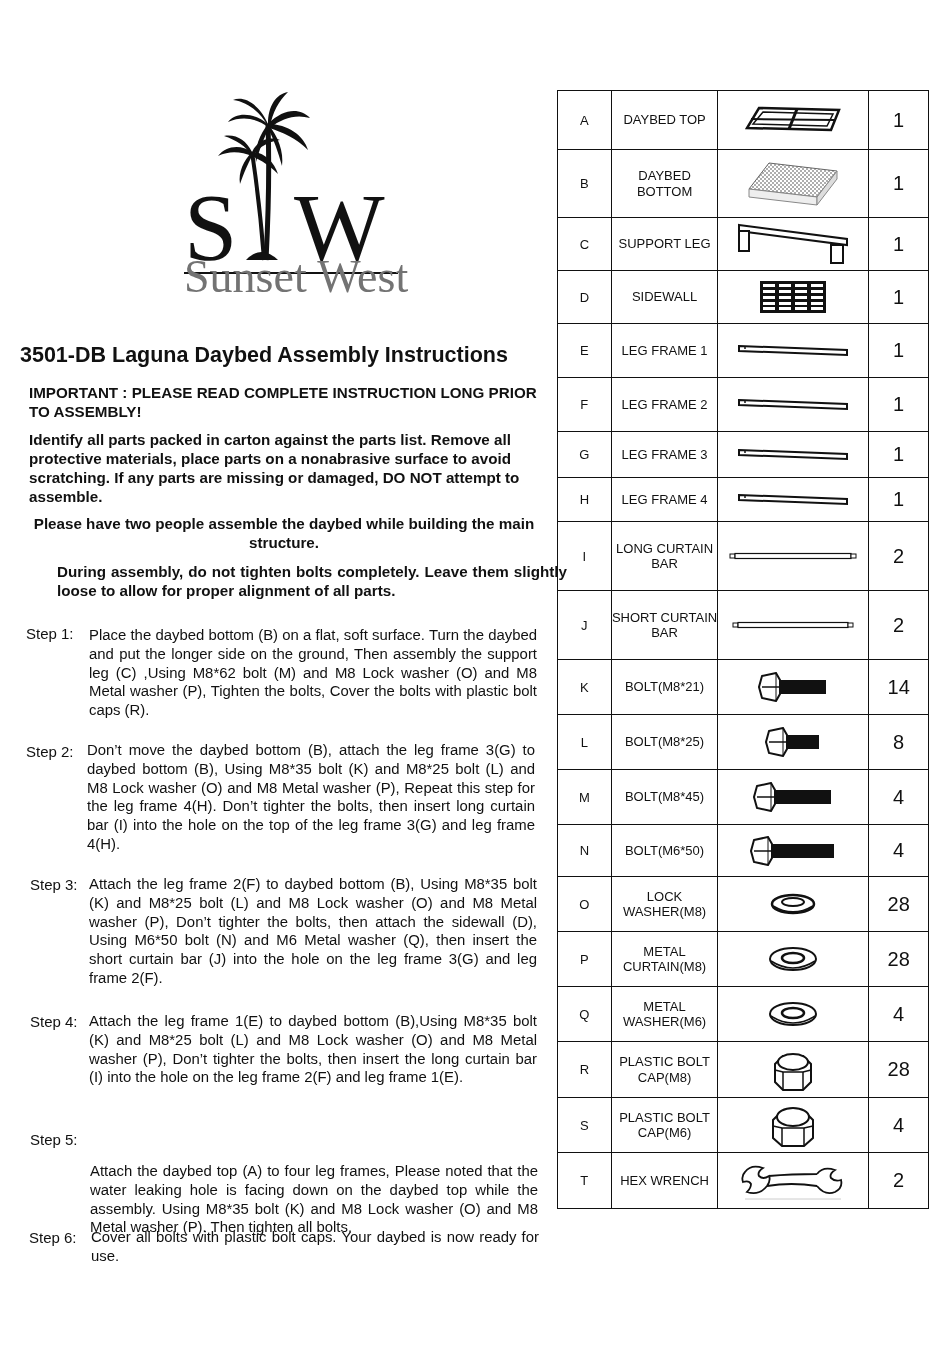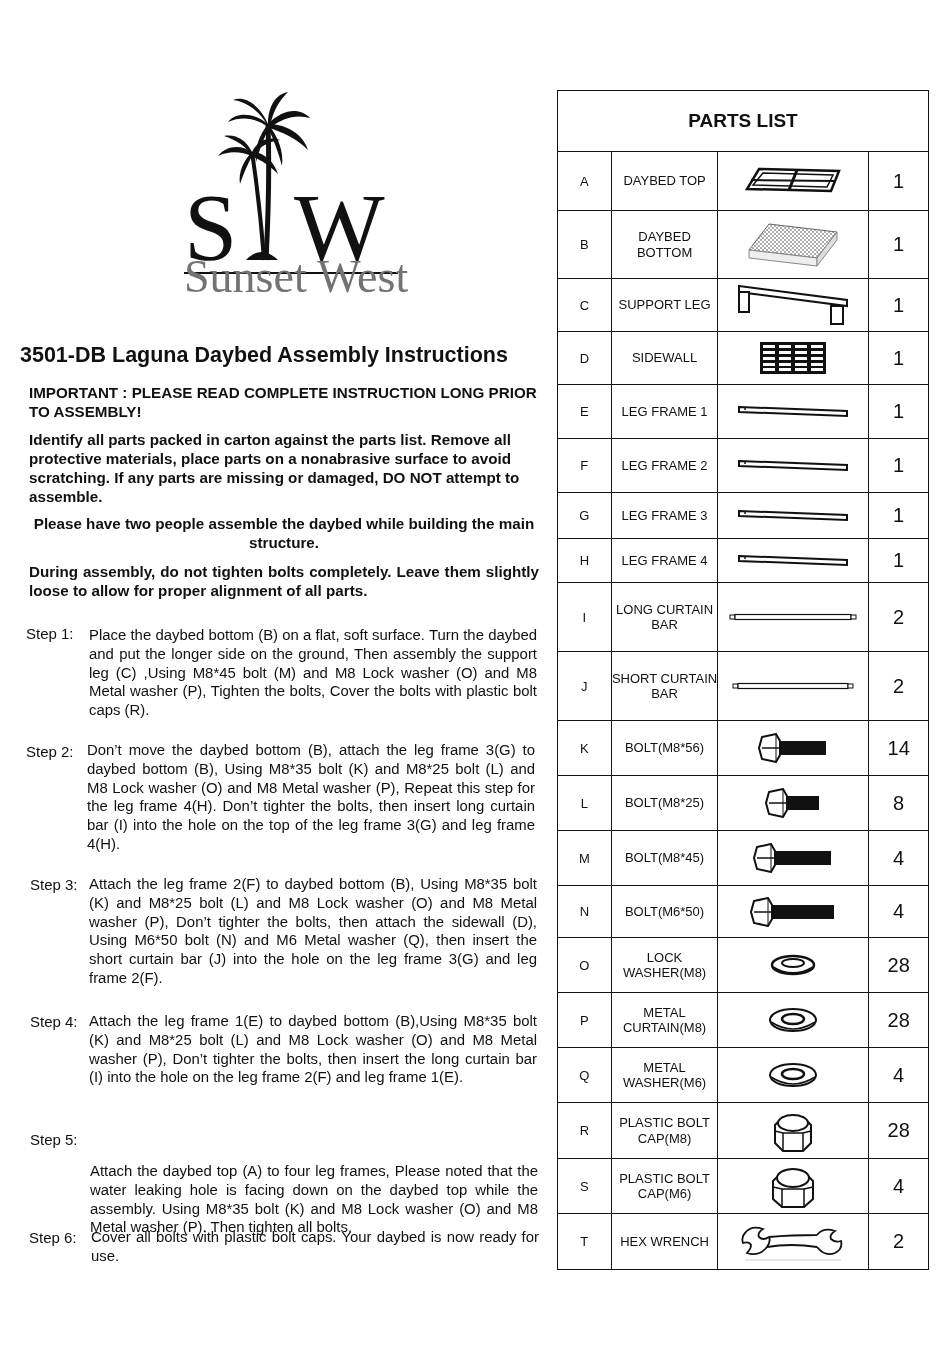--- a/index.html
+++ b/index.html
@@ -2,21 +2,21 @@
 <html><head>
 <meta charset="utf-8">
 <style>
   html,body{margin:0;padding:0;background:#fff;}
   body{width:950px;height:1361px;position:relative;overflow:hidden;font-family:"Liberation Sans",sans-serif;color:#111;}
   .logo{position:absolute;left:118px;top:72px;width:318px;height:262px;}
   .logo .brand{position:absolute;left:66px;top:178px;font-family:"Liberation Serif",serif;font-size:46px;color:#737373;letter-spacing:0px;}
   .logo svg{position:absolute;left:0;top:0;}
   .title{position:absolute;left:20px;top:343px;font-weight:bold;font-size:21.5px;white-space:nowrap;}
   .para{position:absolute;left:29px;width:510px;font-weight:bold;font-size:15.2px;line-height:19px;}
-  .para.just{text-align:justify;text-align-last:left;}
+  .para.just{text-align:justify;text-align-last:left;margin-left:28px;}
   .step{position:absolute;left:0;width:540px;}
   .step .lbl{position:absolute;font-size:15px;}
   .step .txt{position:absolute;left:88px;width:448px;font-size:14.9px;line-height:18.8px;text-align:justify;text-align-last:left;}
   table.parts{position:absolute;left:557px;top:90px;border-collapse:collapse;width:372px;}
   table.parts td{border:1.5px solid #111;padding:0;text-align:center;vertical-align:middle;}
   .hdr{height:60px;font-weight:bold;font-size:19px;}
   td.code{width:53px;font-size:13px;}
   td.name{width:106px;font-size:13px;line-height:15.5px;}
   td.pic{width:150px;}
   td.qty{width:59px;font-size:20px;}
@@ -62,21 +62,21 @@
 
 <div class="title">3501-DB Laguna Daybed Assembly Instructions</div>
 
 <div class="para" style="top:383px;">IMPORTANT : PLEASE READ COMPLETE INSTRUCTION LONG PRIOR TO ASSEMBLY!</div>
 <div class="para" style="top:430px;">Identify all parts packed in carton against the parts list. Remove all protective materials, place parts on a nonabrasive surface to avoid scratching. If any parts are missing or damaged, DO NOT attempt to assemble.</div>
 <div class="para" style="top:514px;text-align:center;">Please have two people assemble the daybed while building the main structure.</div>
 <div class="para just" style="top:562px;">During assembly, do not tighten bolts completely. Leave them slightly loose to allow for proper alignment of all parts.</div>
 
 <div class="step" style="top:625px;">
   <span class="lbl" style="left:26px;top:0;">Step 1:</span>
-  <div class="txt" style="left:89px;top:1px;">Place the daybed bottom (B) on a flat, soft surface. Turn the daybed and put the longer side on the ground, Then assembly the support leg (C) ,Using M8*45 bolt (M) and M8 Lock washer (O) and M8 Metal washer (P), Tighten the bolts, Cover the bolts with plastic bolt caps (R).</div>
+  <div class="txt" style="left:89px;top:1px;">Place the daybed bottom (B) on a flat, soft surface. Turn the daybed and put the longer side on the ground, Then assembly the support leg (C) ,Using M8*62 bolt (M) and M8 Lock washer (O) and M8 Metal washer (P), Tighten the bolts, Cover the bolts with plastic bolt caps (R).</div>
 </div>
 <div class="step" style="top:741px;">
   <span class="lbl" style="left:26px;top:2px;">Step 2:</span>
   <div class="txt" style="left:87px;top:0;">Don’t move the daybed bottom (B), attach the leg frame 3(G) to daybed bottom (B), Using M8*35 bolt (K) and M8*25 bolt (L) and M8 Lock washer (O) and M8 Metal washer (P), Repeat this step for the leg frame 4(H). Don’t tighter the bolts, then insert long curtain bar (I) into the hole on the top of the leg frame 3(G) and leg frame 4(H).</div>
 </div>
 <div class="step" style="top:875px;">
   <span class="lbl" style="left:30px;top:1px;">Step 3:</span>
   <div class="txt" style="left:89px;top:0;">Attach the leg frame 2(F) to daybed bottom (B), Using M8*35 bolt (K) and M8*25 bolt (L) and M8 Lock washer (O) and M8 Metal washer (P), Don’t tighter the bolts, then attach the sidewall (D), Using M6*50 bolt (N) and M6 Metal washer (Q), then insert the short curtain bar (J) into the hole on the leg frame 3(G) and leg frame 2(F).</div>
 </div>
 <div class="step" style="top:1012px;">
@@ -87,23 +87,20 @@
   <span class="lbl" style="left:30px;top:1px;">Step 5:</span>
   <div class="txt" style="left:90px;top:0;margin-top:32px;">Attach the daybed top (A) to four leg frames, Please noted that the water leaking hole is facing down on the daybed top while the assembly. Using M8*35 bolt (K) and M8 Lock washer (O) and M8 Metal washer (P). Then tighten all bolts.</div>
 </div>
 <div class="step" style="top:1228px;">
   <span class="lbl" style="left:29px;top:1px;">Step 6:</span>
   <div class="txt" style="left:91px;top:0;">Cover all bolts with plastic bolt caps. Your daybed is now ready for use.</div>
 </div>
 
 <table class="parts">
   <tbody>
-      <tr>
-    <td colspan="4" class="hdr">PARTS LIST</td>
-  </tr>
 
   <tr style="height:59px;">
     <td class="code">A</td>
     <td class="name">DAYBED TOP</td>
     <td class="pic">
       <svg width="96" height="28" viewBox="0 0 96 28">
         <polygon points="14,2 94,4 86,24 2,22" fill="none" stroke="#111" stroke-width="2.5"></polygon>
         <polygon points="18,6 88,8 82,20 8,18" fill="none" stroke="#111" stroke-width="1.5"></polygon>
         <line x1="52" y1="3" x2="44" y2="23" stroke="#111" stroke-width="3"></line>
         <line x1="6" y1="13" x2="90" y2="14" stroke="#111" stroke-width="2"></line>
@@ -246,21 +243,21 @@
         <rect x="1" y="2" width="5" height="4" fill="#fff" stroke="#111" stroke-width="1"></rect>
         <rect x="6" y="1.5" width="110" height="5" fill="#fff" stroke="#111" stroke-width="1.2"></rect>
         <rect x="116" y="2" width="5" height="4" fill="#fff" stroke="#111" stroke-width="1"></rect>
       </svg>
     </td>
     <td class="qty">2</td>
   </tr>
 
   <tr style="height:55px;">
     <td class="code">K</td>
-    <td class="name">BOLT(M8*56)</td>
+    <td class="name">BOLT(M8*21)</td>
     <td class="pic">
       <svg width="70" height="30" viewBox="0 0 70 30">
         <rect x="20" y="8" width="48" height="14" fill="#111"></rect>
         <polygon points="4,4 18,1 22,8 22,22 18,29 4,26 1,15" fill="#fff" stroke="#111" stroke-width="2"></polygon>
         <line x1="4" y1="15" x2="22" y2="15" stroke="#111" stroke-width="1.5"></line>
         <line x1="18" y1="1" x2="18" y2="29" stroke="#111" stroke-width="1"></line>
       </svg>
     </td>
     <td class="qty">14</td>
   </tr>

